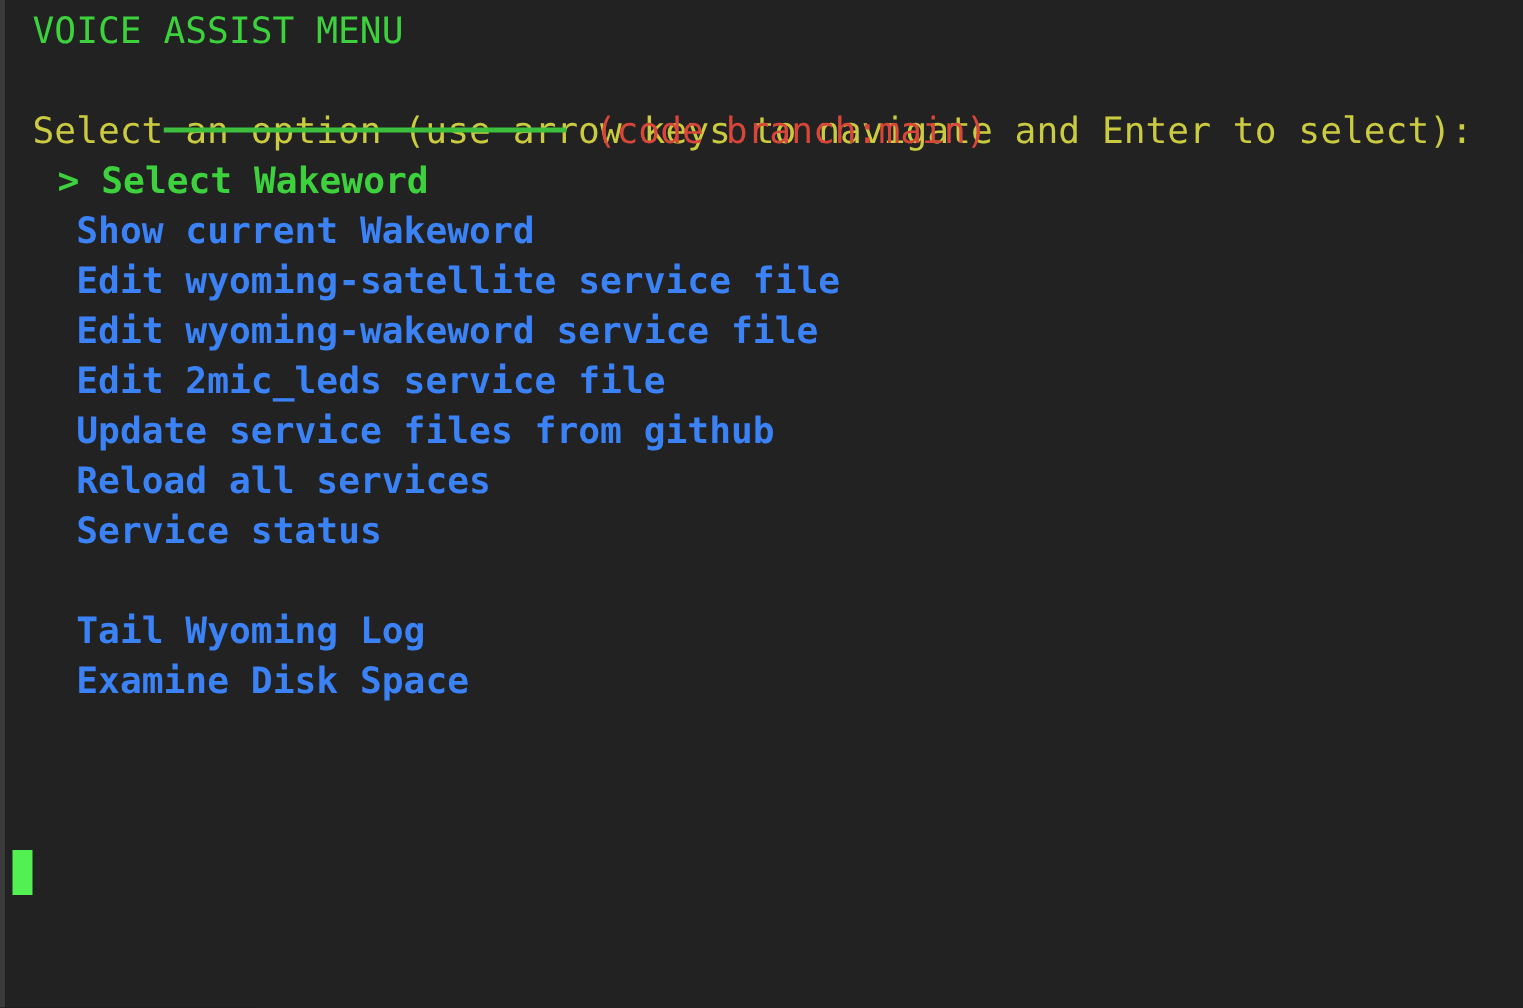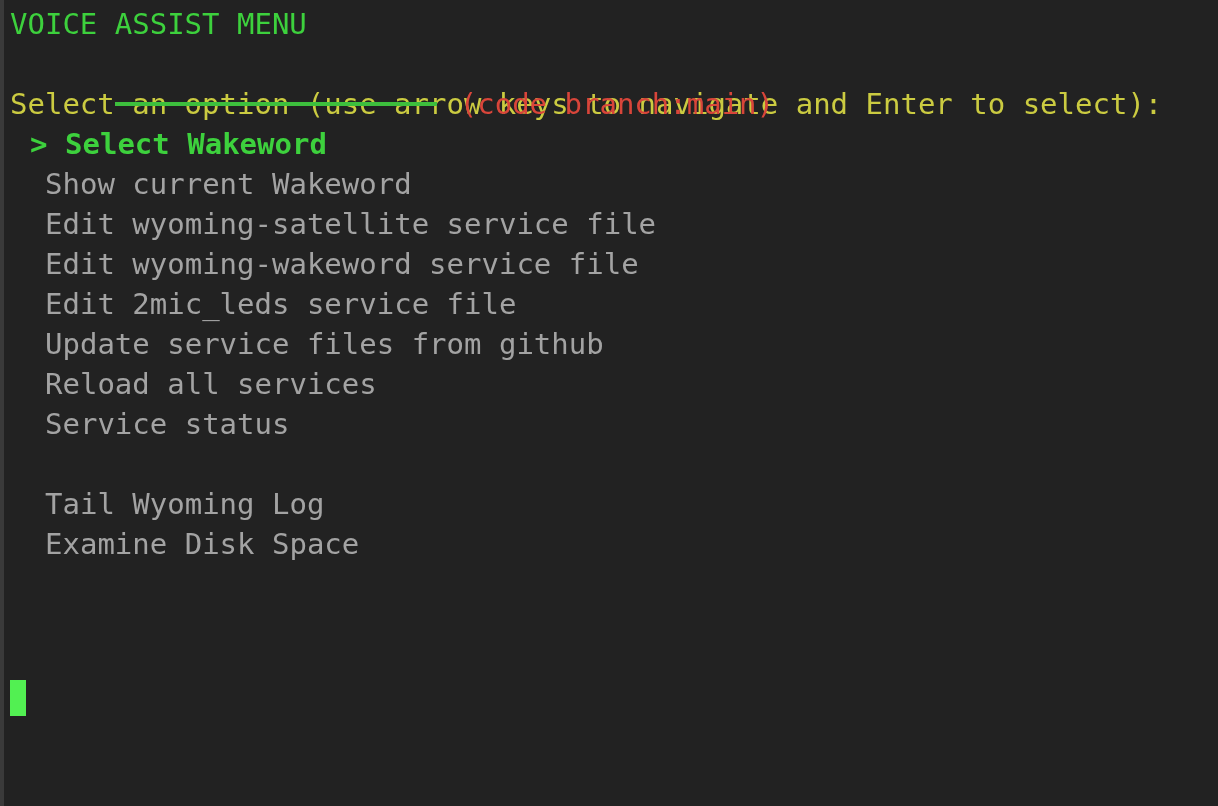--- a/index.html
+++ b/index.html
@@ -28,21 +28,21 @@
     position: absolute;
     left: 0;
     top: 0;
     width: 4px;
     height: 806px;
     background: #3a3a3a;
   }
 
   .screen {
     position: absolute;
-    left: 0;
+    left: 16px;
     top: 0;
     width: 970px;
     height: 806px;
     padding: 4px 0 0 0;
   }
 
   .line {
     height: 40px;
     line-height: 40px;
     font-size: 29px;
@@ -76,21 +76,22 @@
   .branch {
     color: #d8453a;
     margin-left: 23px;
   }
 
   .prompt-line {
     color: #cbcb41;
   }
 
   .menu-line {
-    color: #a3a3a3;
+    color: #3b82f6;
+    font-weight: bold;
   }
 
   .menu-line .marker {
     display: inline-block;
     width: 35px;
     color: #c8c8c8;
   }
 
   .menu-line.selected {
     color: #3dd13d;

